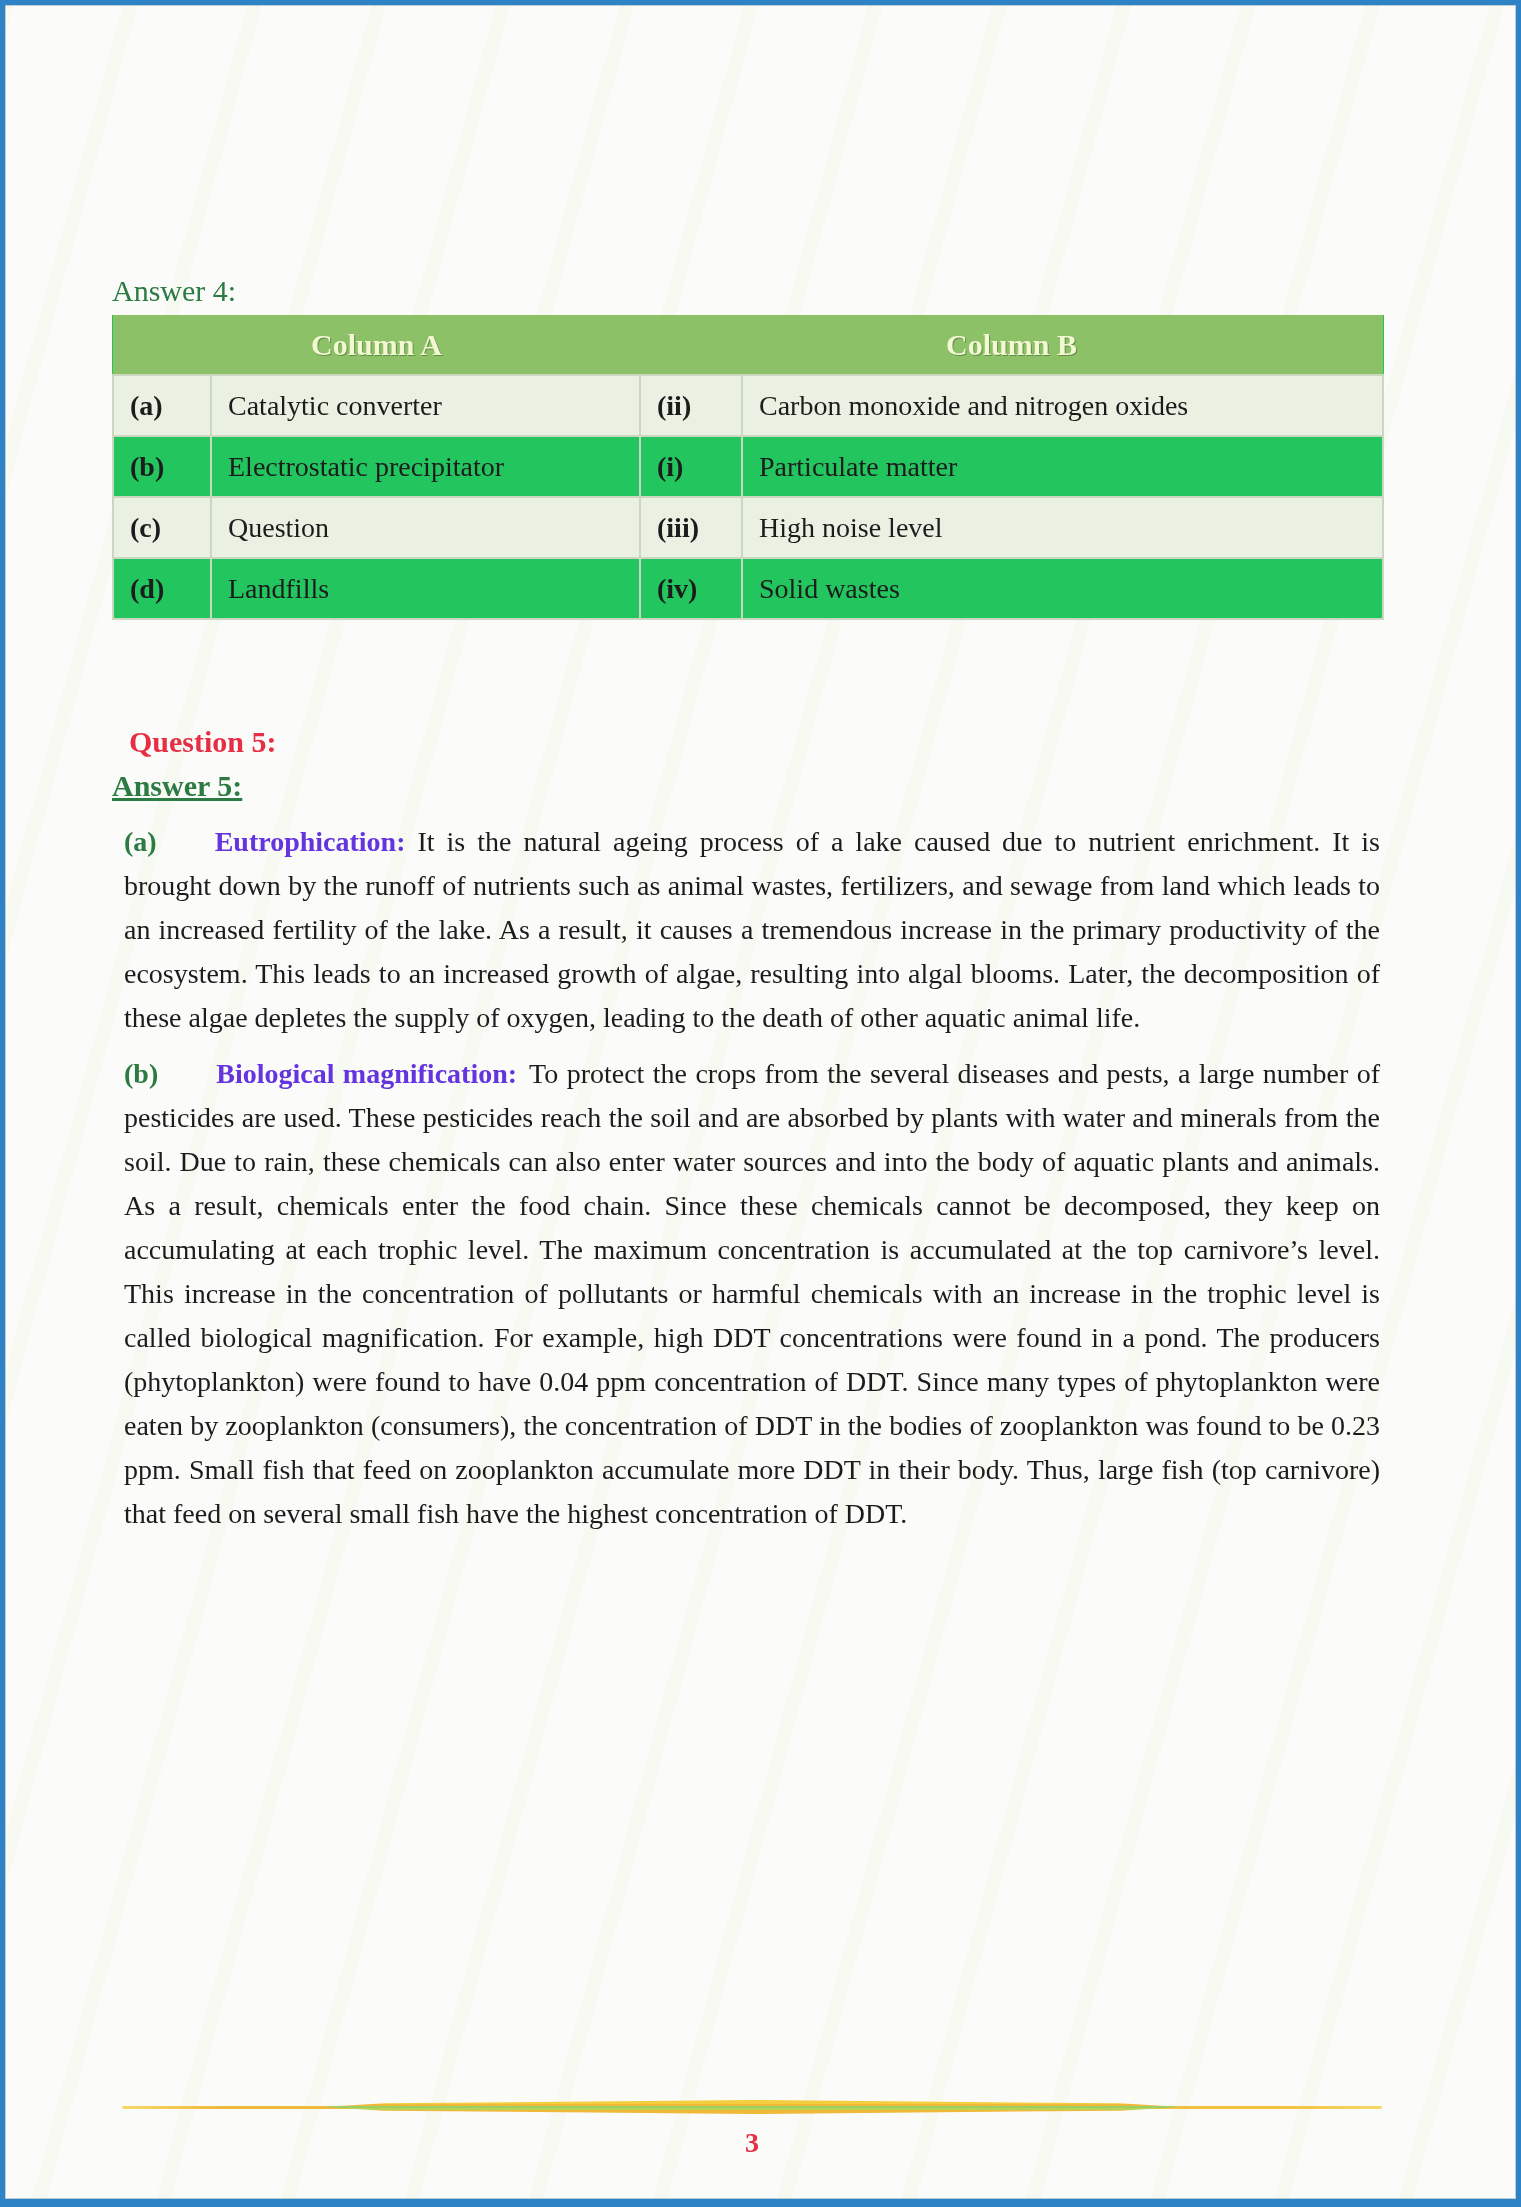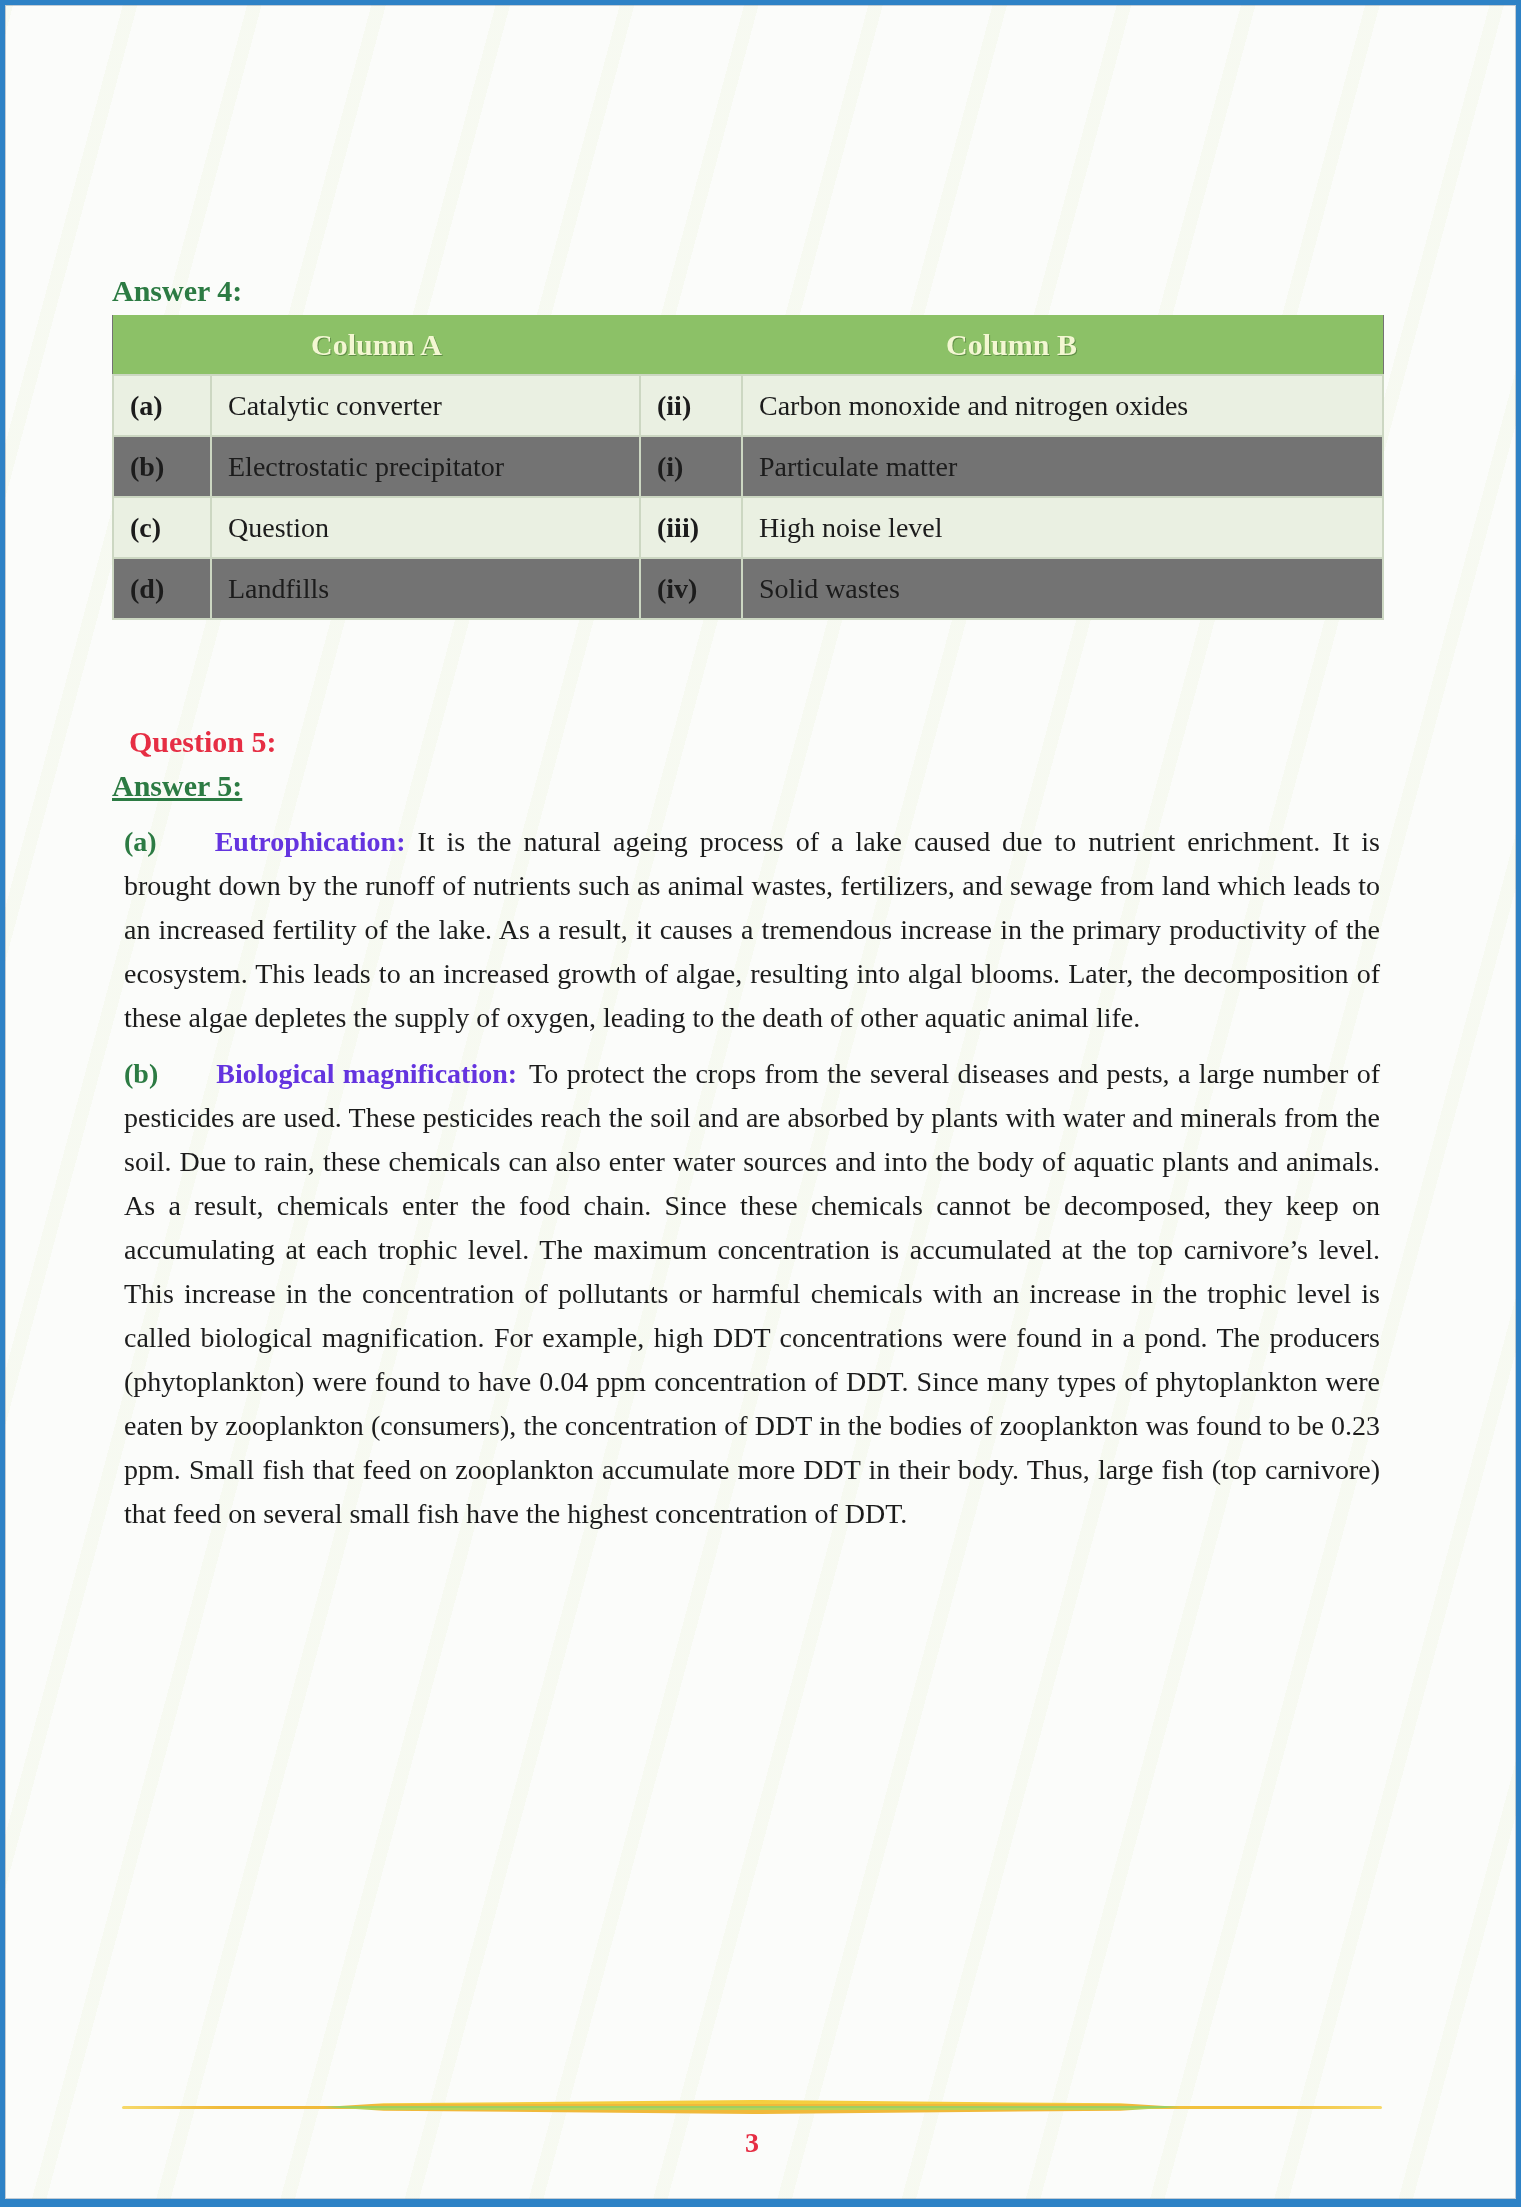--- a/index.html
+++ b/index.html
@@ -23,31 +23,31 @@
   }
   .content {
     position: absolute;
     left: 112px;
     width: 1280px;
     top: 0;
   }
   .h-green {
     margin-top: 269px;
     font-size: 30px; line-height: 44px;
-    font-weight: bold;
+    font-weight: normal;
     color: #2c7b43;
   }
   
   table.match-table {
     margin-top: 2px;
     width: 1270px;
     border-collapse: collapse;
     table-layout: fixed;
     font-size: 28px;
-    background: #737373;
+    background: #22c55e;
   }
   table.match-table th {
     height: 57px;
     background: #8cc167;
     color: #f3f7d2;
     font-size: 30px;
     font-weight: bold;
     text-align: center;
     text-shadow: 1px 1px 0 rgba(40,80,30,0.45);
     border: none;

